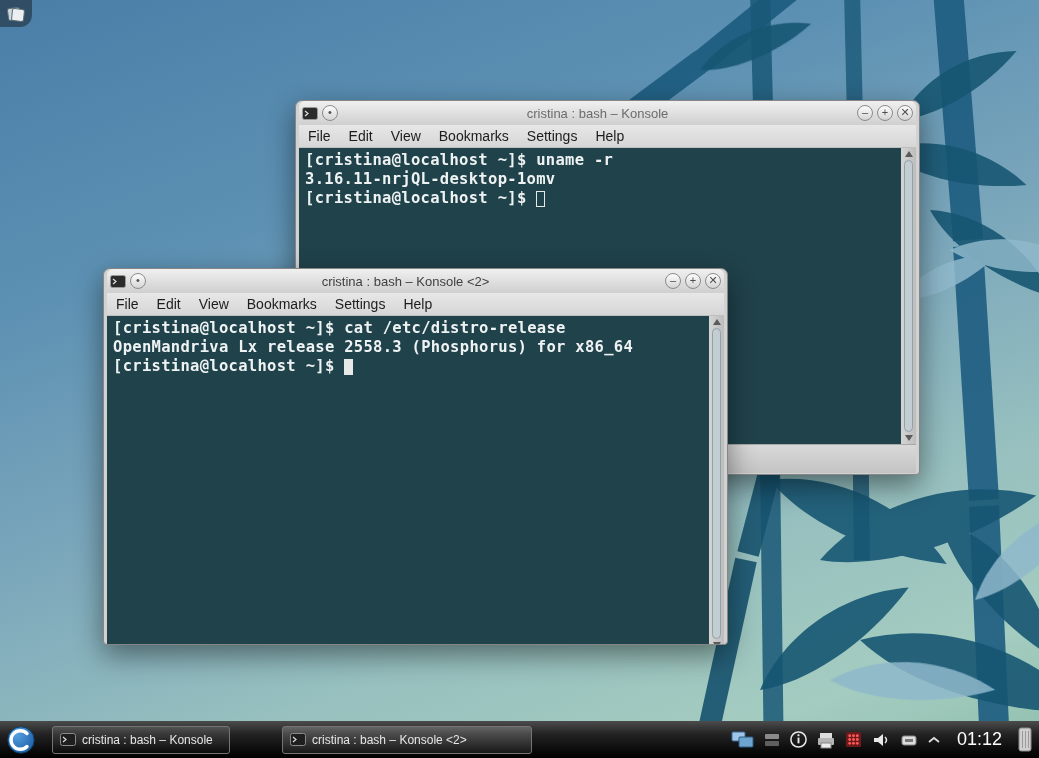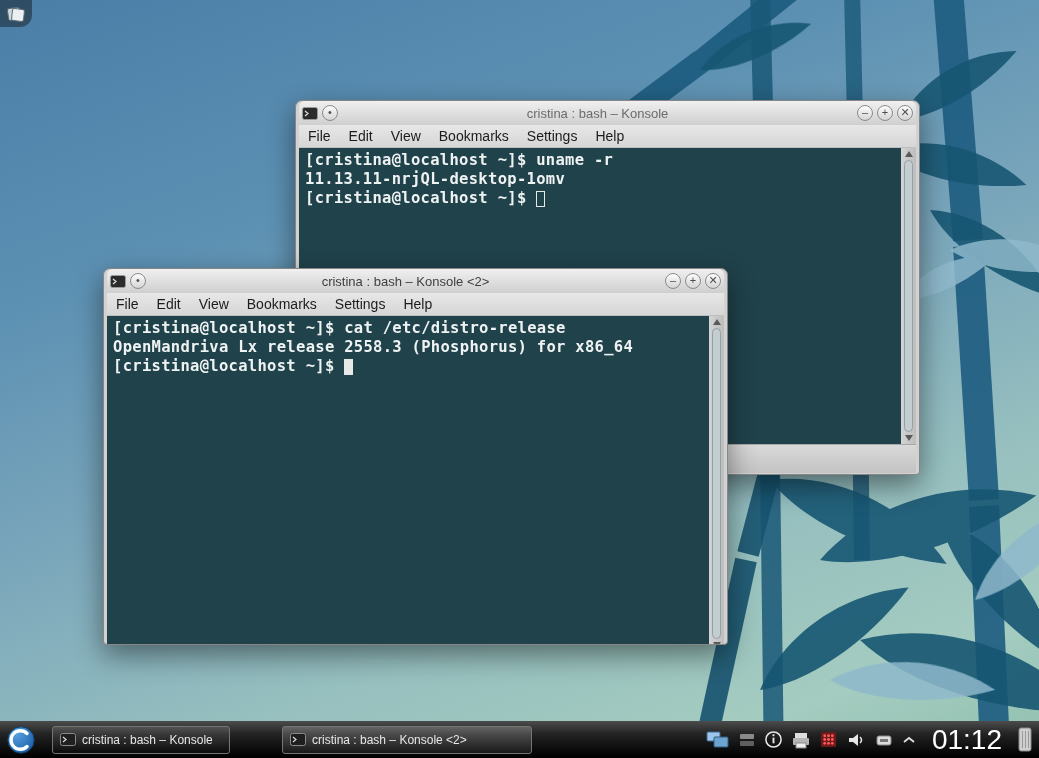--- a/index.html
+++ b/index.html
@@ -63,21 +63,21 @@
     gap:8px;padding:0 5px;box-sizing:border-box;
     background:linear-gradient(180deg,#4c4c4c 0%,#232323 35%,#0a0a0a 80%,#000 100%);}
   .launcher{width:31px;height:31px;display:flex;align-items:center;justify-content:center;}
   .task{height:28px;display:flex;align-items:center;gap:6px;padding:0 7px;box-sizing:border-box;
     border:1px solid #747474;border-radius:3px;color:#e6e6e6;font-size:12px;white-space:nowrap;overflow:hidden;
     background:linear-gradient(180deg,rgba(255,255,255,0.13),rgba(255,255,255,0.02));}
   .task.t1{width:178px;margin-left:8px;}
   .task.t2{width:250px;margin-left:44px;background:linear-gradient(180deg,rgba(255,255,255,0.22),rgba(255,255,255,0.07));}
   .task-label{overflow:hidden;text-overflow:ellipsis;}
   .tray{margin-left:auto;display:flex;align-items:center;gap:8px;}
-  .clock{font-size:28px;color:#fff;margin:0 6px 0 8px;}
+  .clock{font-size:18px;color:#fff;margin:0 6px 0 8px;}
   .panel-cashew{display:flex;align-items:center;}
 
   .ticon{display:flex;align-items:center;justify-content:center;}
 </style>
 </head>
 <body>
 
 <div class="desktop">
 
   <svg class="bamboo" width="1039" height="758" viewBox="0 0 1039 758">
@@ -148,21 +148,21 @@
     <div class="menubar">
       <span class="menu-item">File</span>
       <span class="menu-item">Edit</span>
       <span class="menu-item">View</span>
       <span class="menu-item">Bookmarks</span>
       <span class="menu-item">Settings</span>
       <span class="menu-item">Help</span>
     </div>
     <div class="terminal">
       <div class="tline"><span>[cristina@localhost ~]$ uname -r</span></div>
-      <div class="tline"><span>11.13.11-nrjQL-desktop-1omv</span></div>
+      <div class="tline"><span>3.16.11-nrjQL-desktop-1omv</span></div>
       <div class="tline"><span>[cristina@localhost ~]$ </span><span class="cursor hollow"></span></div>
       <div class="scrollbar">
         <span class="arr up"></span>
         <span class="thumb"></span>
         <span class="arr down"></span>
       </div>
     </div>
     <div class="tabbar">
       <span class="newtab">
         <svg width="15" height="13" viewBox="0 0 16 15">

